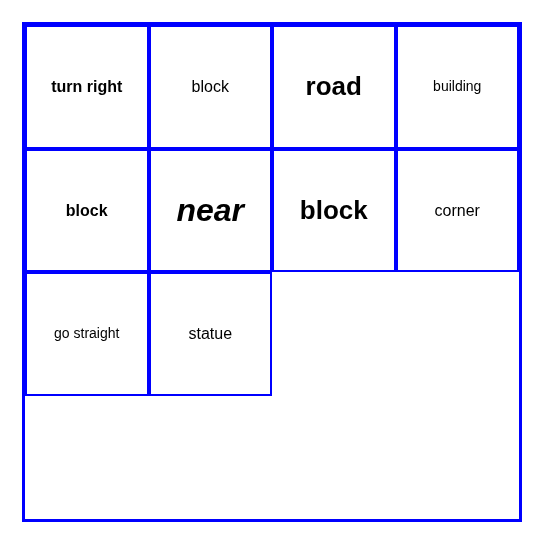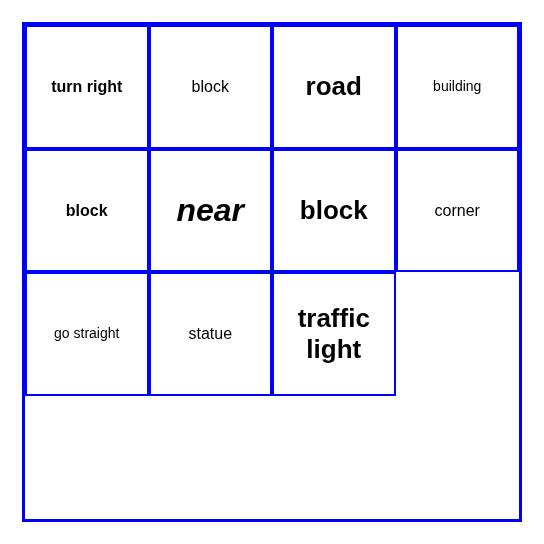--- a/index.html
+++ b/index.html
@@ -88,16 +88,13 @@
     </div>
     <div class="bingo-cell">
       <span class="cell-text cell-text">corner</span>
     </div>
     <div class="bingo-cell">
       <span class="cell-text small">go straight</span>
     </div>
     <div class="bingo-cell">
       <span class="cell-text cell-text">statue</span>
     </div>
-    <div class="bingo-cell">
-      <span class="cell-text large">traffic light</span>
-    </div>
   </div>
 
 </body></html>

